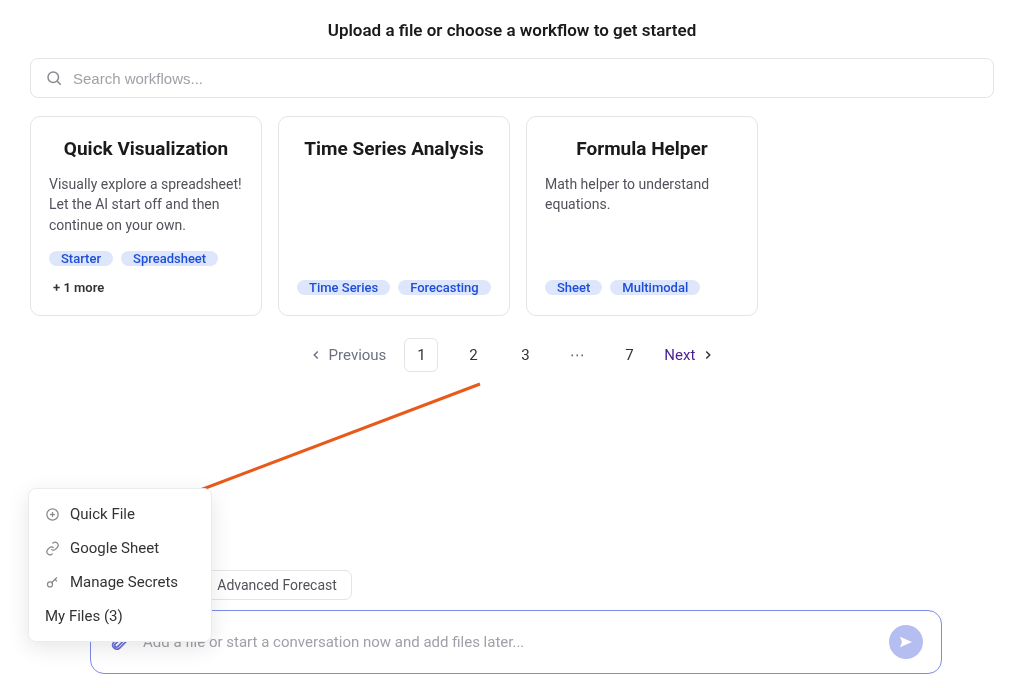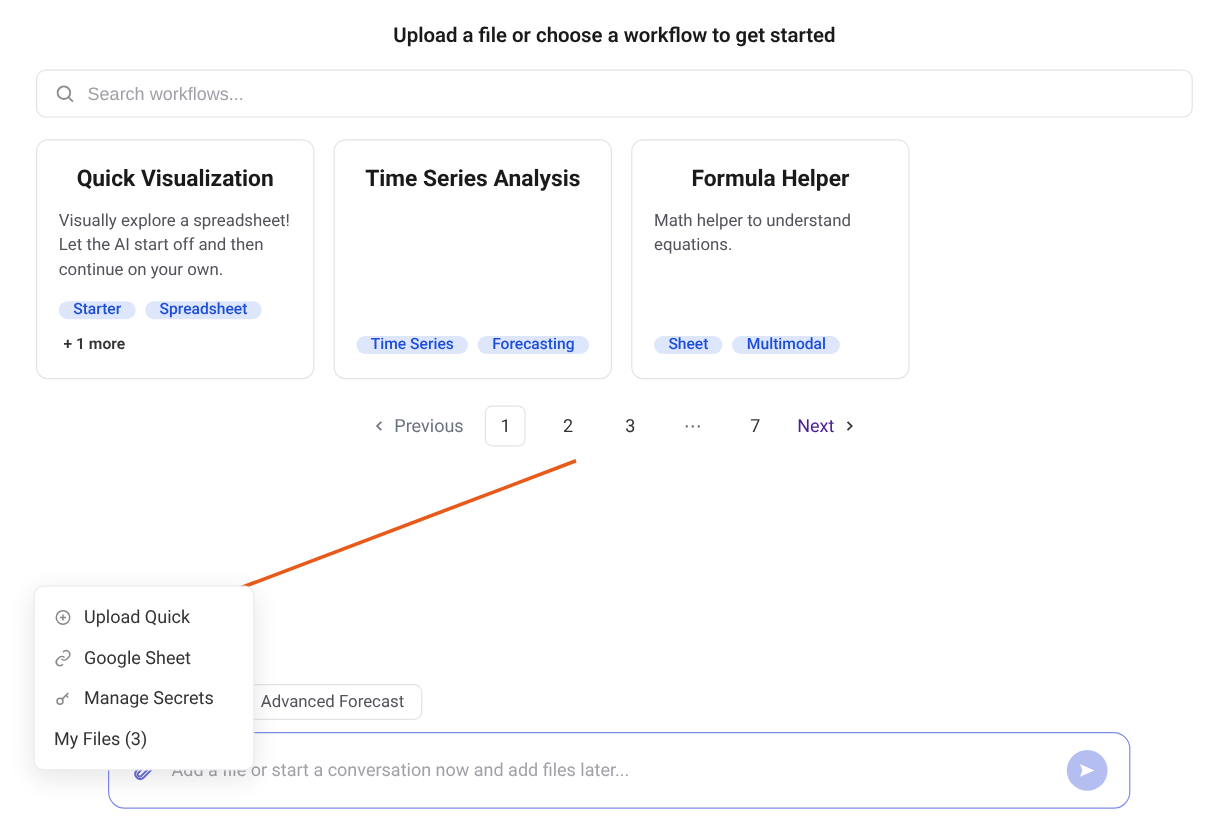--- a/index.html
+++ b/index.html
@@ -284,21 +284,21 @@
 </line>
   </svg>
 
 <div class="popup">
   <div class="popup-item">
     <svg width="15" height="15" viewBox="0 0 24 24" fill="none" stroke="#888" stroke-width="2">
         <circle cx="12" cy="12" r="9"></circle>
         <line x1="12" y1="8" x2="12" y2="16"></line>
         <line x1="8" y1="12" x2="16" y2="12"></line>
       </svg>
-    <span>Upload Quick</span>
+    <span>Quick File</span>
   </div>
   <div class="popup-item">
     <svg width="15" height="15" viewBox="0 0 24 24" fill="none" stroke="#888" stroke-width="2">
         <path d="M10 13a5 5 0 0 0 7 0l3-3a5 5 0 0 0-7-7l-1 1"></path>
         <path d="M14 11a5 5 0 0 0-7 0l-3 3a5 5 0 0 0 7 7l1-1"></path>
       </svg>
     <span>Google Sheet</span>
   </div>
   <div class="popup-item">
     <svg width="15" height="15" viewBox="0 0 24 24" fill="none" stroke="#888" stroke-width="2">

